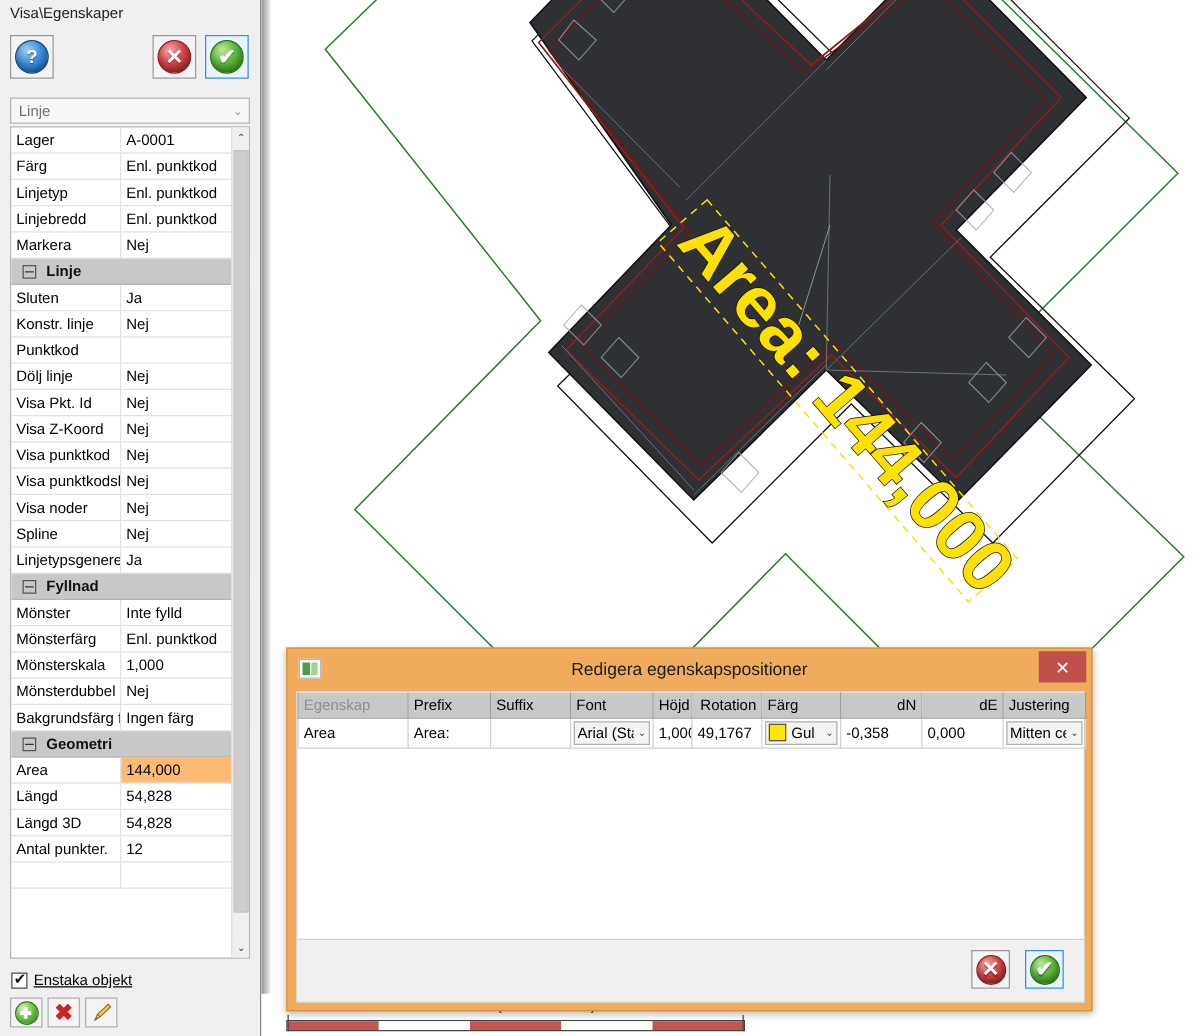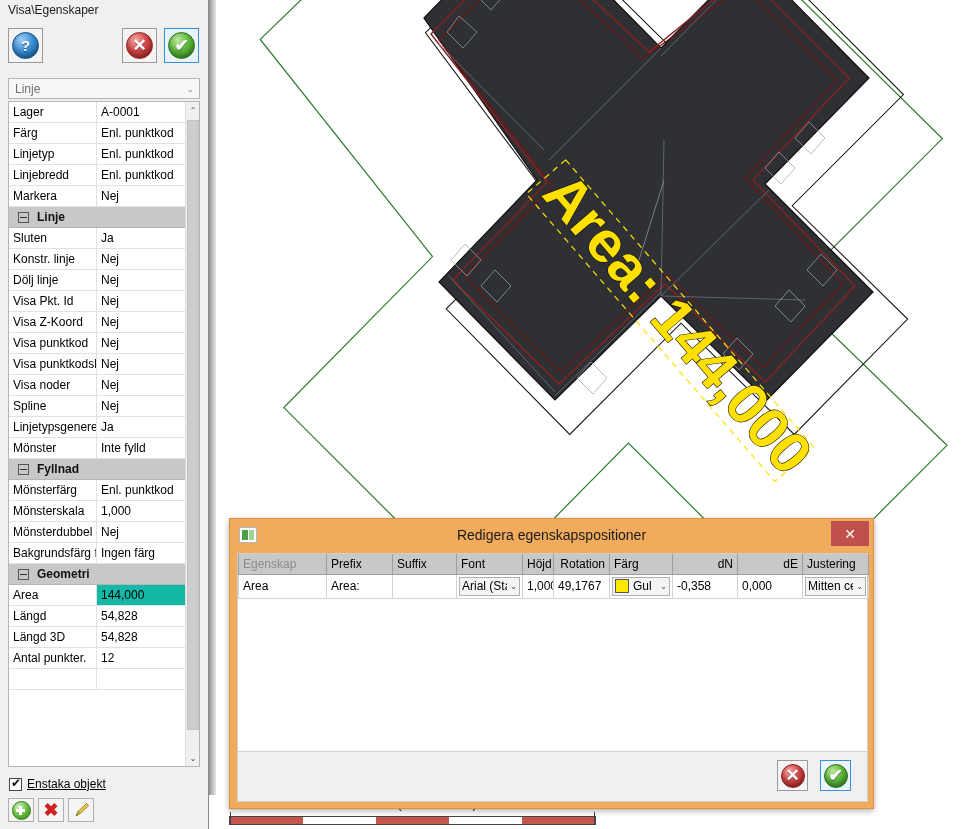--- a/index.html
+++ b/index.html
@@ -156,21 +156,21 @@
     left: 1px; top: 4px;
     width: 7px; height: 1px;
     background: #333;
   }
   .prow.grp .grp-label {
     font-weight: bold;
     font-size: 12px;
     margin-left: 8px;
     color: #111;
   }
-  .prow.hl .pval { background: #14b8a6; }
+  .prow.hl .pval { background: #fdba74; }
 
   
   #grid-scroll {
     position: absolute;
     right: 0; top: 0;
     width: 14px; height: 100%;
     background: #f0f0f0;
     border-left: 1px solid #dcdcdc;
     box-sizing: border-box;
   }
@@ -491,20 +491,24 @@
         </div>
         <div class="prow">
           <span class="pname">Sluten</span>
           <span class="pval">Ja</span>
         </div>
         <div class="prow">
           <span class="pname">Konstr. linje</span>
           <span class="pval">Nej</span>
         </div>
         <div class="prow">
+          <span class="pname">Punktkod</span>
+          <span class="pval"></span>
+        </div>
+        <div class="prow">
           <span class="pname">Dölj linje</span>
           <span class="pval">Nej</span>
         </div>
         <div class="prow">
           <span class="pname">Visa Pkt. Id</span>
           <span class="pval">Nej</span>
         </div>
         <div class="prow">
           <span class="pname">Visa Z-Koord</span>
           <span class="pval">Nej</span>
@@ -521,28 +525,28 @@
           <span class="pname">Visa noder</span>
           <span class="pval">Nej</span>
         </div>
         <div class="prow">
           <span class="pname">Spline</span>
           <span class="pval">Nej</span>
         </div>
         <div class="prow">
           <span class="pname">Linjetypsgenerer</span>
           <span class="pval">Ja</span>
-        </div>
-        <div class="prow">
-          <span class="pname">Mönster</span>
-          <span class="pval">Inte fylld</span>
         </div>
         <div class="prow grp">
           <span class="grp-box"></span>
           <span class="grp-label">Fyllnad</span>
+        </div>
+        <div class="prow">
+          <span class="pname">Mönster</span>
+          <span class="pval">Inte fylld</span>
         </div>
         <div class="prow">
           <span class="pname">Mönsterfärg</span>
           <span class="pval">Enl. punktkod</span>
         </div>
         <div class="prow">
           <span class="pname">Mönsterskala</span>
           <span class="pval">1,000</span>
         </div>
         <div class="prow">

